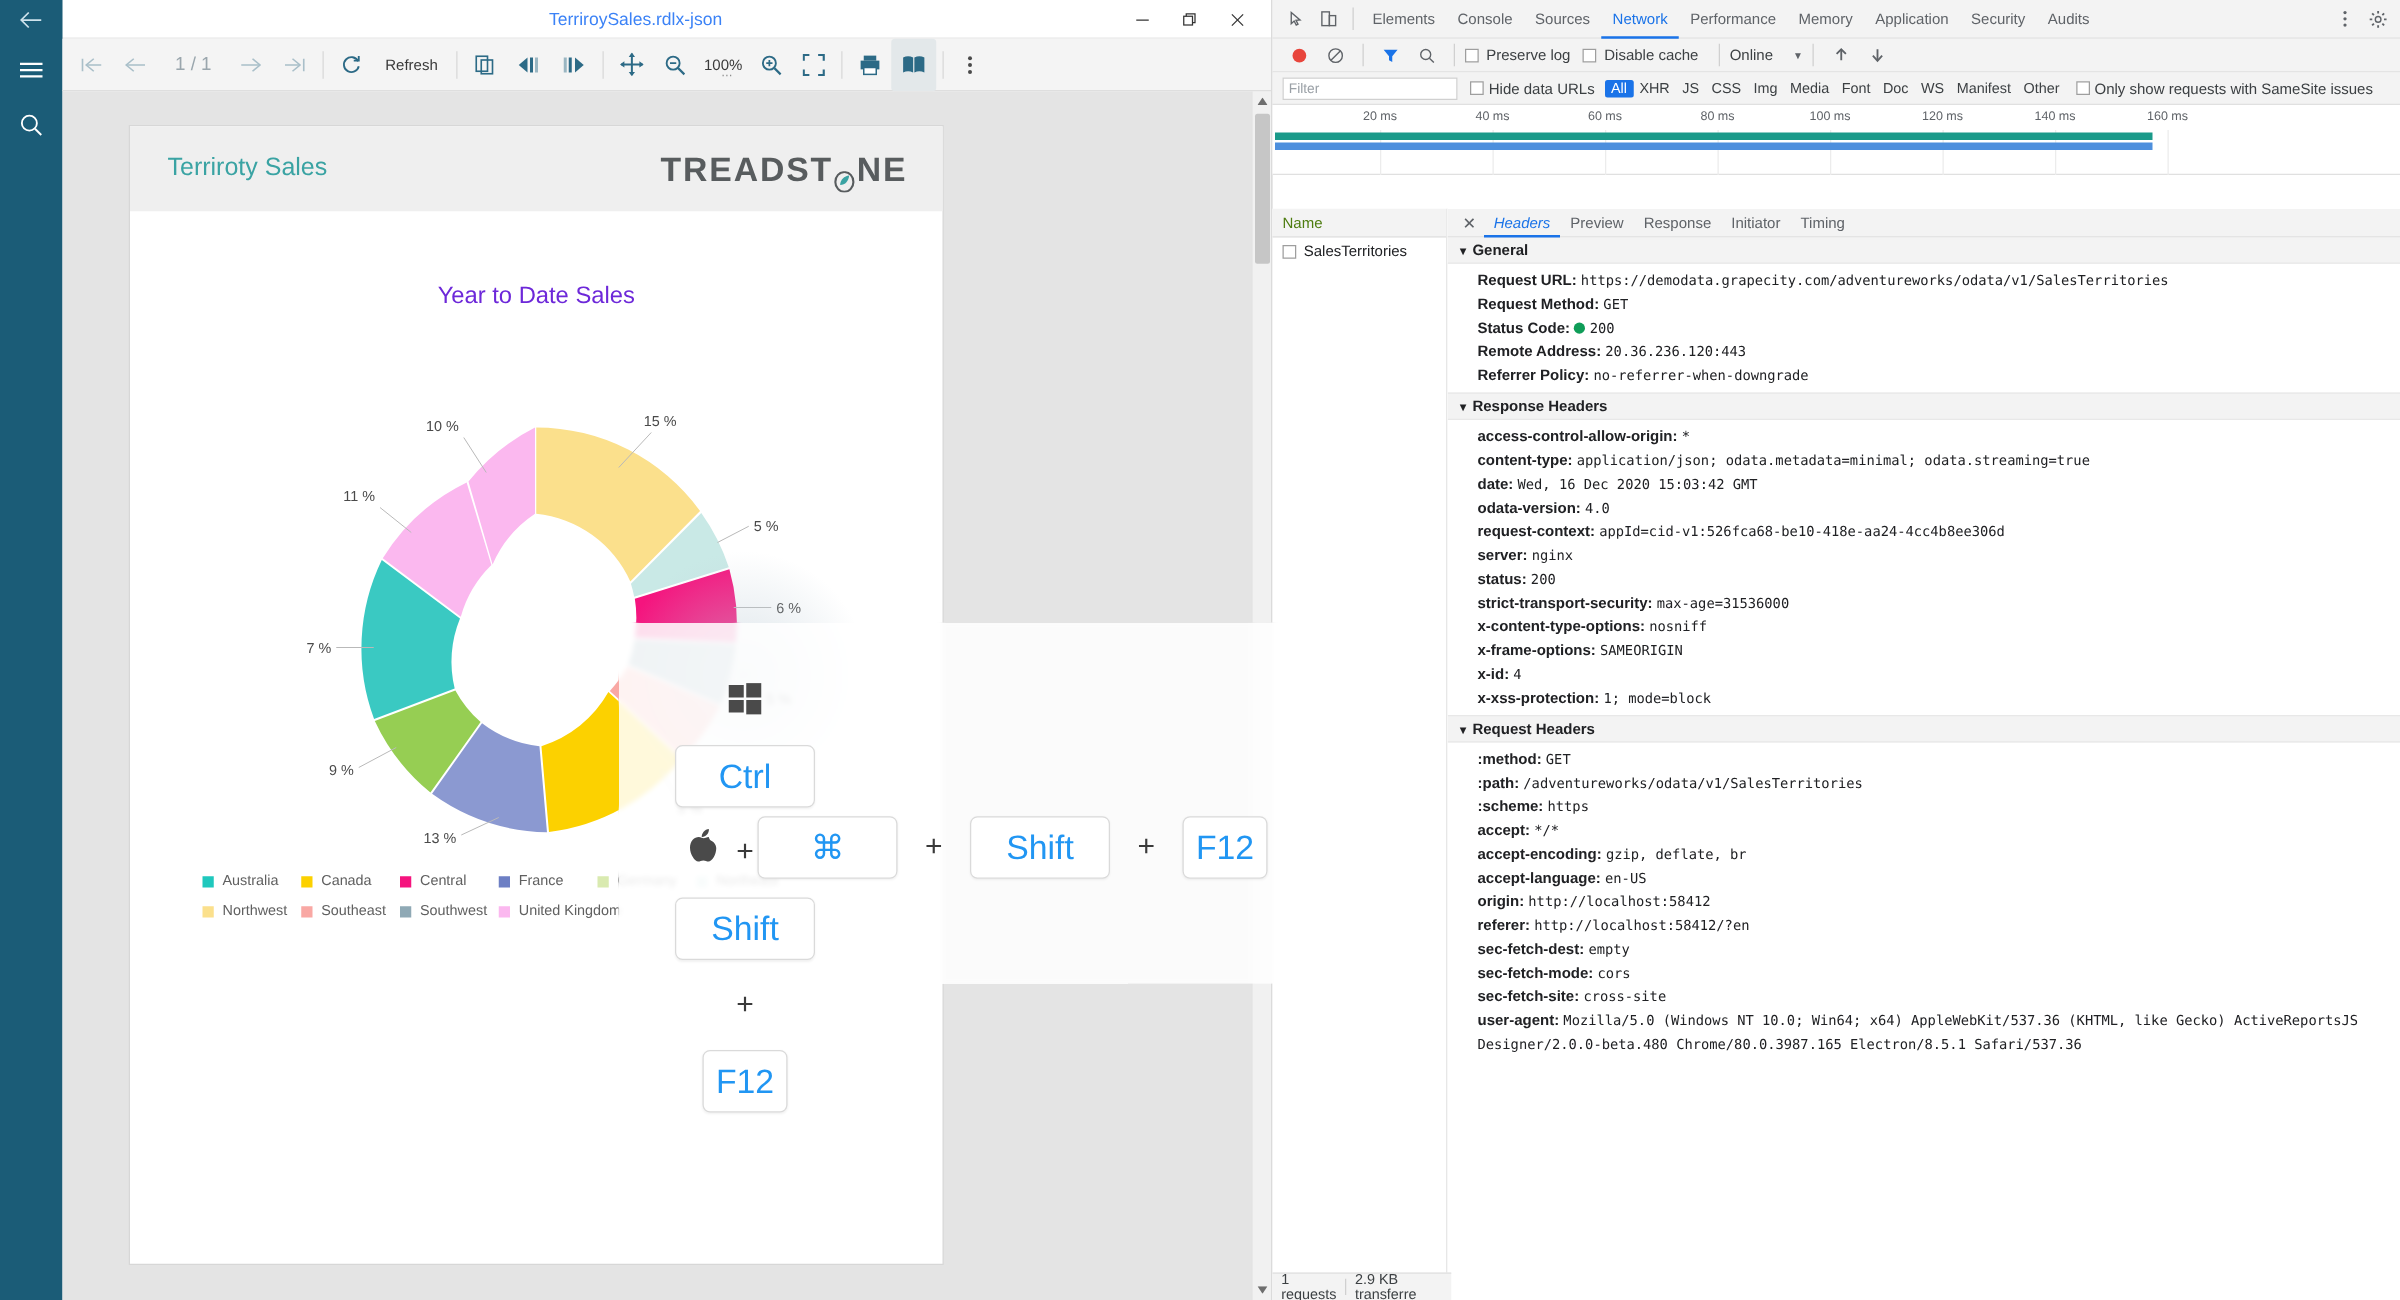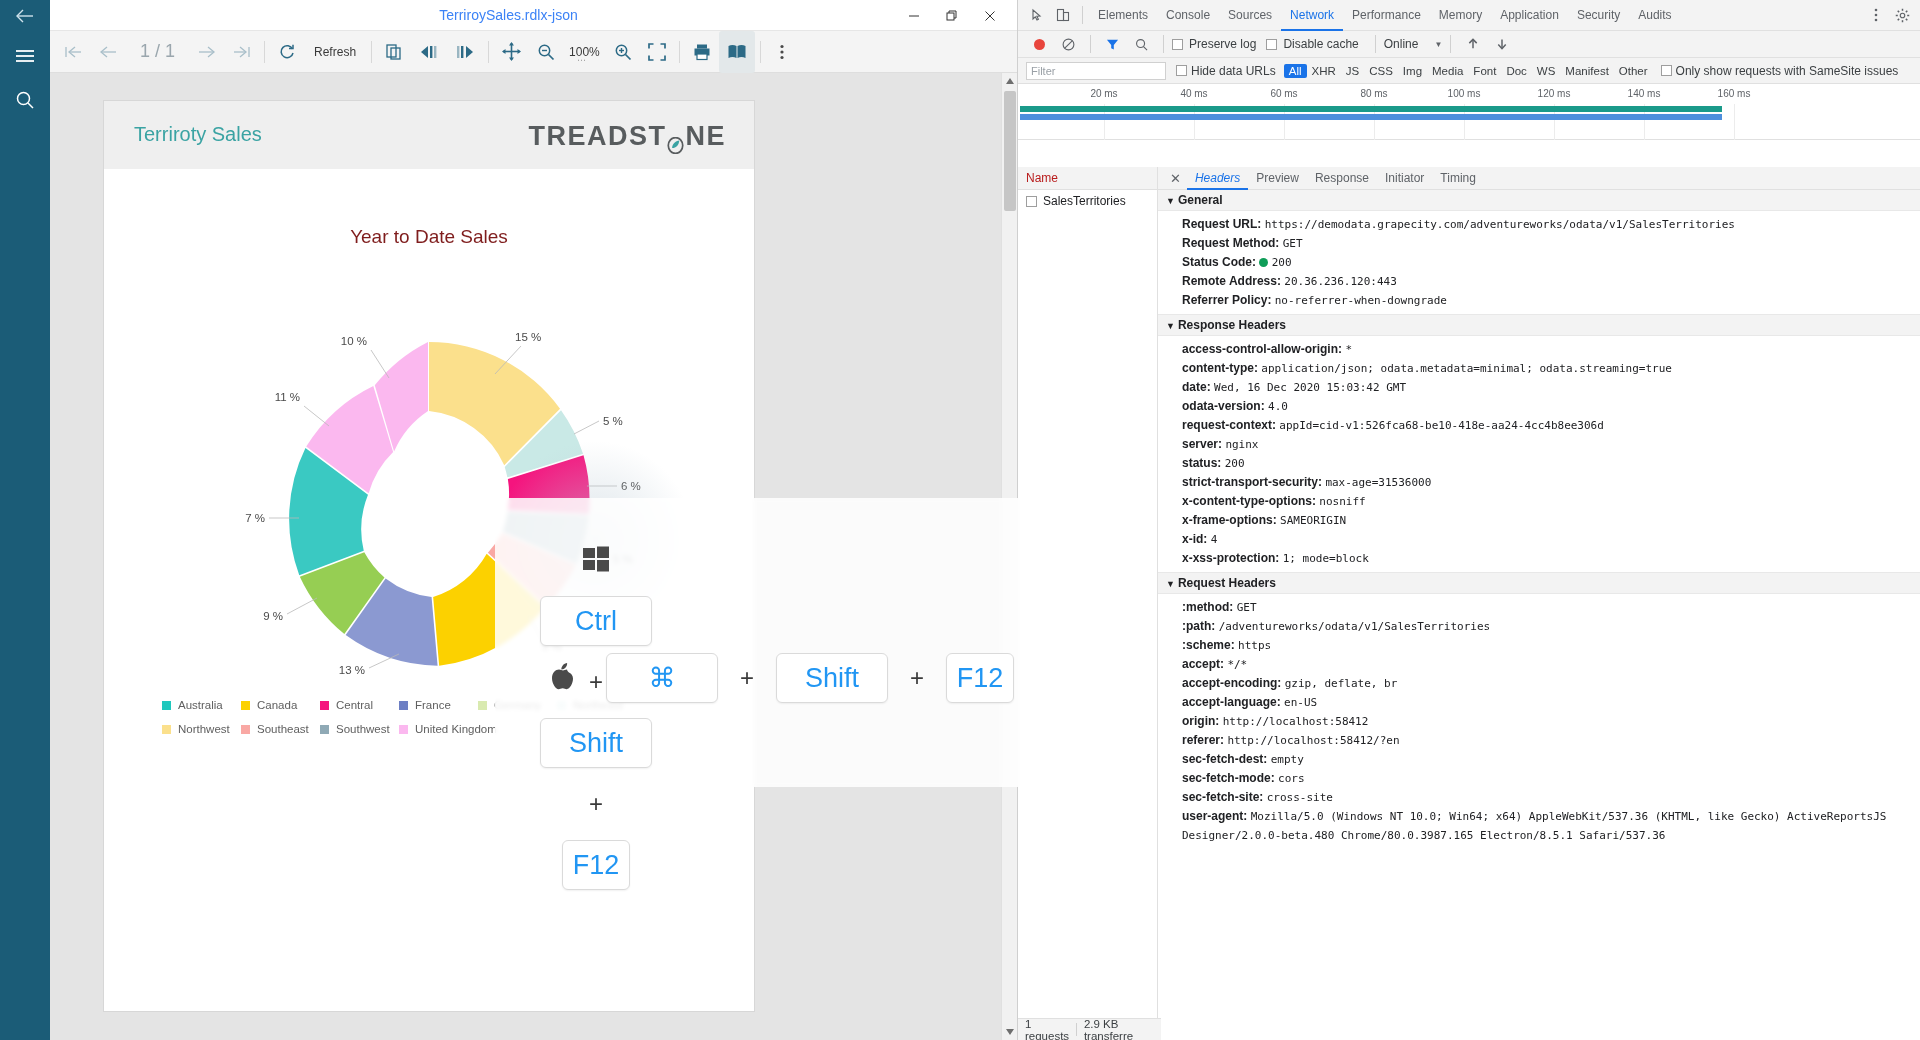--- a/index.html
+++ b/index.html
@@ -50,21 +50,21 @@
     background: #f4f4f4; border-bottom: 1px solid #dedede;
     display: flex; align-items: center; padding-left: 6px;
   }
   .tb-item {
     height: 42px; min-width: 32px; padding: 0 8px;
     display:flex; align-items:center; justify-content:center;
     color: #2c6a86; font-size: 17px; line-height:1;
   }
   .tb-item.dim { color:#a9bfc9; }
   .tb-text { font-size: 12px; color:#3a3a3a; padding: 0 10px; }
-  .tb-pagecount { font-size: 18px; color:#9aa6ad; padding: 0 14px; }
+  .tb-pagecount { font-size: 15px; color:#9aa6ad; padding: 0 14px; }
   .tb-zoom { font-size: 12px; color: #3a3a3a; padding: 0 6px; letter-spacing:0; }
   .tb-sep { width: 1px; height: 22px; background: #d8d8d8; margin: 0 5px; }
   .tb-item.active { background: #e3e8ea; border-radius: 3px; }
   .tb-dots { color:#4a4a4a; font-size: 17px; letter-spacing: 0; }
 
   .zoom-sub {
     position:absolute; font-size: 9px; color:#8a8a8a; left: 577px; top: 55px;
   }
 
   
@@ -100,21 +100,21 @@
     font-family: "Liberation Sans Narrow", "Liberation Sans", sans-serif;
     font-size: 27px; color: #585c5e; letter-spacing: 1.5px; font-weight: 700;
     display:flex; align-items:center;
   }
   .logo .leaf {
     display:inline-block; width: 17px; height: 17px; margin: 0 1px; position: relative; top: 2px;
   }
 
   .chart-title {
     position:absolute; left: 0; width: 650px; top: 125px; text-align:center;
-    font-size: 19px; color: #7f1d1d;
+    font-size: 19px; color: #6d28d9;
   }
   .donut-wrap { position:absolute; left: 95px; top: 185px; width: 460px; height: 430px; }
 
   .legend {
     position:absolute; left: 58px; top: 598px; width: 540px;
     display: flex; flex-wrap: wrap;
   }
   .legend-item {
     width: 79px; display:flex; align-items:center; gap:7px; margin-bottom: 12px;
     font-size: 11.5px; color: #606060;
@@ -168,21 +168,21 @@
   }
   .ov-ticks { position:absolute; left:0; top:0; width:100%; height: 20px; }
   .ov-tick { position:absolute; top: 4px; font-size: 10px; color:#5f6368; transform: translateX(-50%); }
   .ov-tickline { position:absolute; top: 20px; width:1px; height:36px; background:#ececec; }
   .ov-band { position:absolute; left: 2px; top: 22px; height: 6px; background:#1a9a8a; }
   .ov-band2 { position:absolute; left: 2px; top: 30px; height: 6px; background:#4d8fdd; }
 
   .dt-split { position:absolute; left:0; top: 167px; width: 903px; bottom: 0; display:flex; }
   .dt-names { width: 140px; border-right: 1px solid #e0e0e0; background:#fff; }
   .dt-names-hdr { height: 23px; background:#f3f3f3; border-bottom:1px solid #e0e0e0;
-                  font-size:12px; color:#b91c1c; padding: 4px 0 0 8px; }
+                  font-size:12px; color:#4d7c0f; padding: 4px 0 0 8px; }
   .dt-name-row { height: 22px; display:flex; align-items:center; gap:6px; padding-left: 8px; font-size:12px; }
   .dt-detail { flex: 1; background:#fff; position:relative; overflow:hidden; }
   .dt-detail-tabs { height: 23px; background:#f3f3f3; border-bottom:1px solid #e0e0e0;
                     display:flex; align-items:center; padding-left:6px; }
   .dtab { font-size: 12px; color:#5f6368; padding: 0 8px; height: 23px; display:flex; align-items:center; }
   .dtab.selected { color:#1a73e8; box-shadow: inset 0 -2px 0 #1a73e8; font-style: italic; }
   .dt-close { color:#5f6368; font-size: 13px; padding: 0 6px; }
 
   .hdr-section { font-size:12px; font-weight:bold; color:#202124; padding: 3px 0 3px 8px; background:#f3f3f3;
                  border-bottom:1px solid #e8e8e8; }

